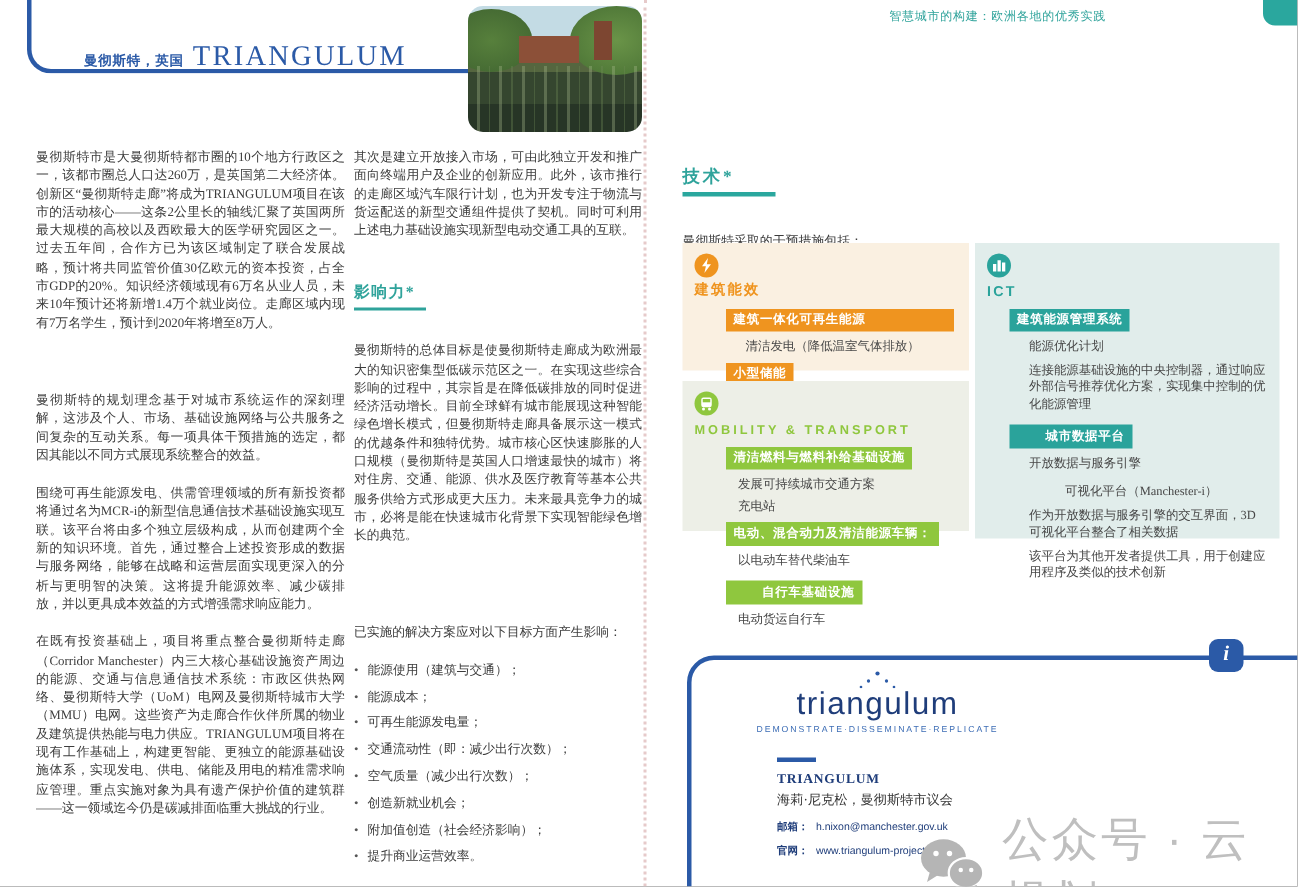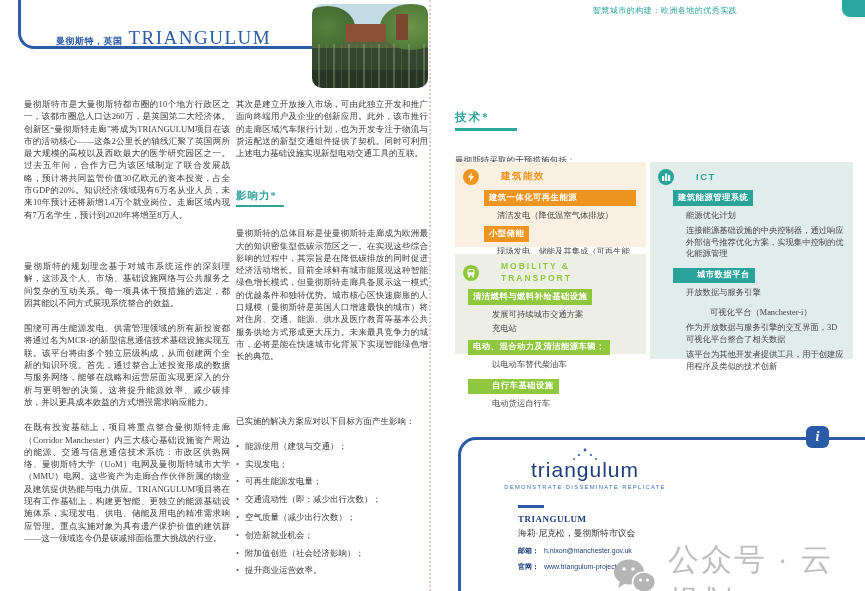--- a/index.html
+++ b/index.html
@@ -46,33 +46,33 @@
     color:#2fa39b; font-size:8px; letter-spacing:0.5px; }
   .corner-tab { position:absolute; right:0; top:0; width:23px; height:17px; background:#2aa79e; border-bottom-left-radius:8px; }
   .tech-head { position:absolute; left:455px; top:110px; }
   .tech-head .t { color:#2fa39b; font-size:11.5px; font-weight:bold; letter-spacing:2px; }
   .tech-head .u { width:62px; height:3px; background:#2aa79e; margin-top:3px; }
   .tech-intro { position:absolute; left:455px; top:155px; font-size:8.6px; }
   .tbox { position:absolute; padding:7px 8px; font-size:8.3px; line-height:11.5px; color:#474747; }
   .box-building { left:455px; top:162px; width:191px; height:85px; background:#faf0e1; }
   .box-mobility { left:455px; top:254px; width:191px; height:100px; background:#edefe7; }
   .box-ict { left:650px; top:162px; width:203px; height:197px; background:#e1edeb; }
-  .tbox .bhead { display:flex; align-items:center; gap:22px; margin-bottom:3px; }
+  .tbox .bhead { display:flex; gap:4px; margin-bottom:3px;flex-direction:column; }
   .tbox .btitle { font-weight:bold; letter-spacing:1.5px; }
   .box-building .btitle { color:#ef941f; font-size:9.5px; }
   .box-mobility .btitle { color:#8fc73e; font-size:8.5px; font-family:"Liberation Sans",sans-serif; letter-spacing:2px; }
   .box-ict .btitle { color:#2aa39b; font-size:9.5px; font-family:"Liberation Sans",sans-serif; }
   .cicon { width:16px; height:16px; border-radius:50%; flex:0 0 16px; display:flex; align-items:center; justify-content:center; }
   .cicon.orange { background:#ef941f; }
   .cicon.green { background:#8fc73e; }
   .cicon.teal { background:#2aa39b; }
   .bar { display:table; color:#fff; font-weight:bold; font-size:8.3px; letter-spacing:0.5px; padding:1.5px 5px 2.5px; margin:5px 0 4px; }
   .box-building .bar { background:#ef941f; margin-left:21px; }
   .box-building .bar.wide { width:152px; }
-  .box-mobility .bar { background:#8fc73e; margin-left:5px; }
+  .box-mobility .bar { background:#8fc73e; margin-left:21px; }
   .box-ict .bar { background:#2aa39b; margin-left:15px; }
   .box-building .bline { margin-left:34px; }
   .box-mobility .bline { margin-left:29px; margin-bottom:3px; }
   .box-ict .bline { margin-left:28px; margin-bottom:4px; }
   .mt8 { margin-top:8px !important;padding-left:24px; }
   
   .card { position:absolute; left:458px; top:437px; width:432px; height:175px;
     border:3px solid #2b5aa7; border-radius:18px; }
   .info-badge { position:absolute; left:806px; top:426px; width:23px; height:22px; background:#2b5aa7;
     border-radius:6px; color:#fff; font-size:14px; font-weight:bold; font-style:italic; text-align:center; line-height:21px; }
@@ -124,21 +124,21 @@
     </div>
     <p class="p-after-head">曼彻斯特的总体目标是使曼彻斯特走廊成为欧洲最大的知识密集型低碳示范区之一。在实现这些综合影响的过程中，其宗旨是在降低碳排放的同时促进经济活动增长。目前全球鲜有城市能展现这种智能绿色增长模式，但曼彻斯特走廊具备展示这一模式的优越条件和独特优势。城市核心区快速膨胀的人口规模（曼彻斯特是英国人口增速最快的城市）将对住房、交通、能源、供水及医疗教育等基本公共服务供给方式形成更大压力。未来最具竞争力的城市，必将是能在快速城市化背景下实现智能绿色增长的典范。</p>
     <p class="solutions-intro">已实施的解决方案应对以下目标方面产生影响：</p>
     <ul class="bullets">
       <li>
           <span class="bm">•</span>
           <span>能源使用（建筑与交通）；</span>
         </li>
       <li>
           <span class="bm">•</span>
-          <span>实现发电；</span>
+          <span>能源成本；</span>
         </li>
       <li>
           <span class="bm">•</span>
           <span>可再生能源发电量；</span>
         </li>
       <li>
           <span class="bm">•</span>
           <span>交通流动性（即：减少出行次数）；</span>
         </li>
       <li>

